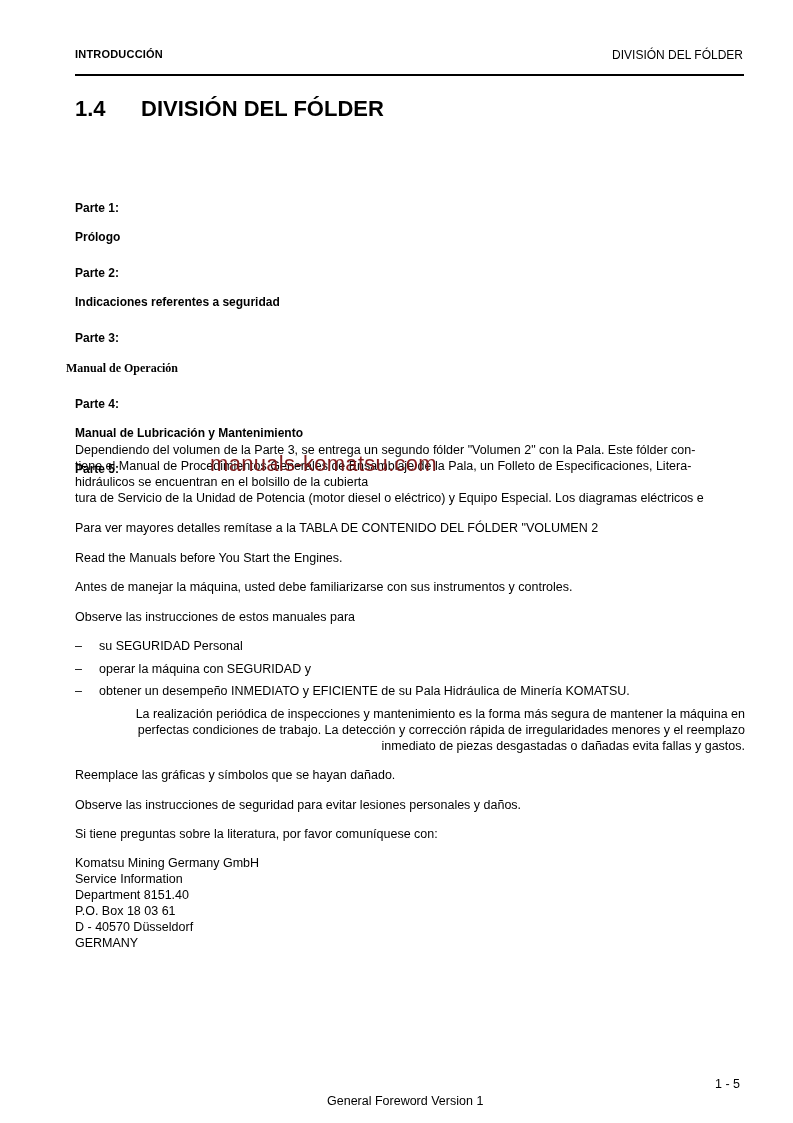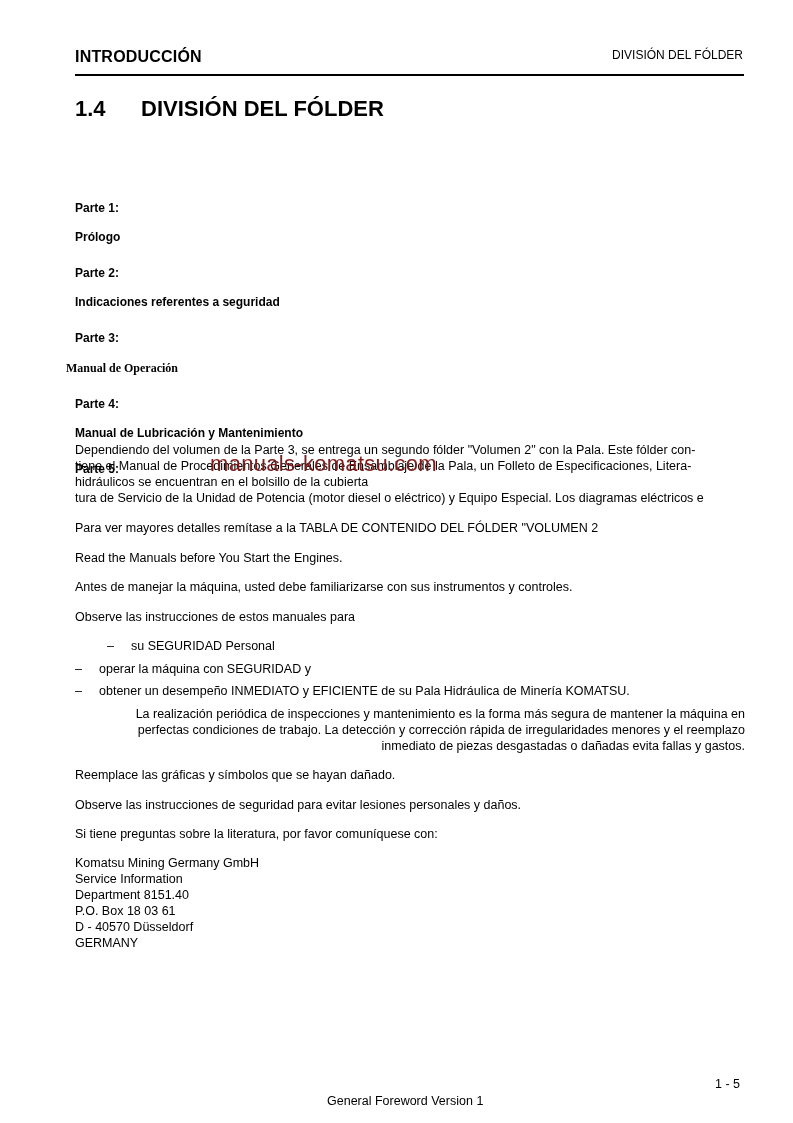--- a/index.html
+++ b/index.html
@@ -1,19 +1,19 @@
 <!DOCTYPE html>
 <html><head>
 <meta charset="utf-8">
 <style>
   html, body { margin: 0; padding: 0; background: #ffffff; }
   body { width: 793px; height: 1123px; position: relative; overflow: hidden;
          font-family: "Liberation Sans", sans-serif; color: #000; }
   .abs { position: absolute; }
-  .hdr-left { left: 75px; top: 48px; font-size: 16px; font-weight: bold; letter-spacing: 0.2px; }
+  .hdr-left { left: 75px; top: 48px; font-size: 11px; font-weight: bold; letter-spacing: 0.2px; }
   .hdr-right { right: 50px; top: 48px; font-size: 12px; }
   .hdr-rule { left: 75px; top: 74px; width: 669px; height: 2px; background: #000; }
   .title { left: 75px; top: 96px; font-size: 22px; font-weight: bold; white-space: nowrap; }
   .title .num { display: inline-block; width: 66px; }
   .bold { font-weight: bold; font-size: 12px; margin-top: 48px; }
   .txt { font-size: 12.5px; line-height: 16px; }
   .para { left: 75px; width: 670px; }
   .dash-item { left: 75px; font-size: 12.5px; white-space: nowrap; }
   .dash-item .dash { display: inline-block; width: 24px; }
   .addr { left: 75px; top: 855px; font-size: 12.5px; line-height: 16px; }
@@ -50,21 +50,21 @@
   <div>tura de Servicio de la Unidad de Potencia (motor diesel o eléctrico) y Equipo Especial. Los diagramas eléctricos e</div>
 </div>
 
 <div class="abs watermark">manuals-komatsu.com</div>
 
 <div class="abs para txt" style="top:520px;">Para ver mayores detalles remítase a la TABLA DE CONTENIDO DEL FÓLDER "VOLUMEN 2</div>
 <div class="abs para txt" style="top:550px;">Read the Manuals before You Start the Engines.</div>
 <div class="abs para txt" style="top:579px;">Antes de manejar la máquina, usted debe familiarizarse con sus instrumentos y controles.</div>
 <div class="abs para txt" style="top:609px;">Observe las instrucciones de estos manuales para</div>
 
-<div class="abs dash-item txt" style="top:638px;margin-left:32px;">
+<div class="abs dash-item txt" style="top:638px;">
   <span class="dash">–</span><span>su SEGURIDAD Personal</span>
 </div>
 <div class="abs dash-item txt" style="top:661px;">
   <span class="dash">–</span><span>operar la máquina con SEGURIDAD y</span>
 </div>
 <div class="abs dash-item txt" style="top:683px;">
   <span class="dash">–</span><span>obtener un desempeño INMEDIATO y EFICIENTE de su Pala Hidráulica de Minería KOMATSU.</span>
 </div>
 
 <div class="abs para txt" style="top:706px;text-align:right;">

